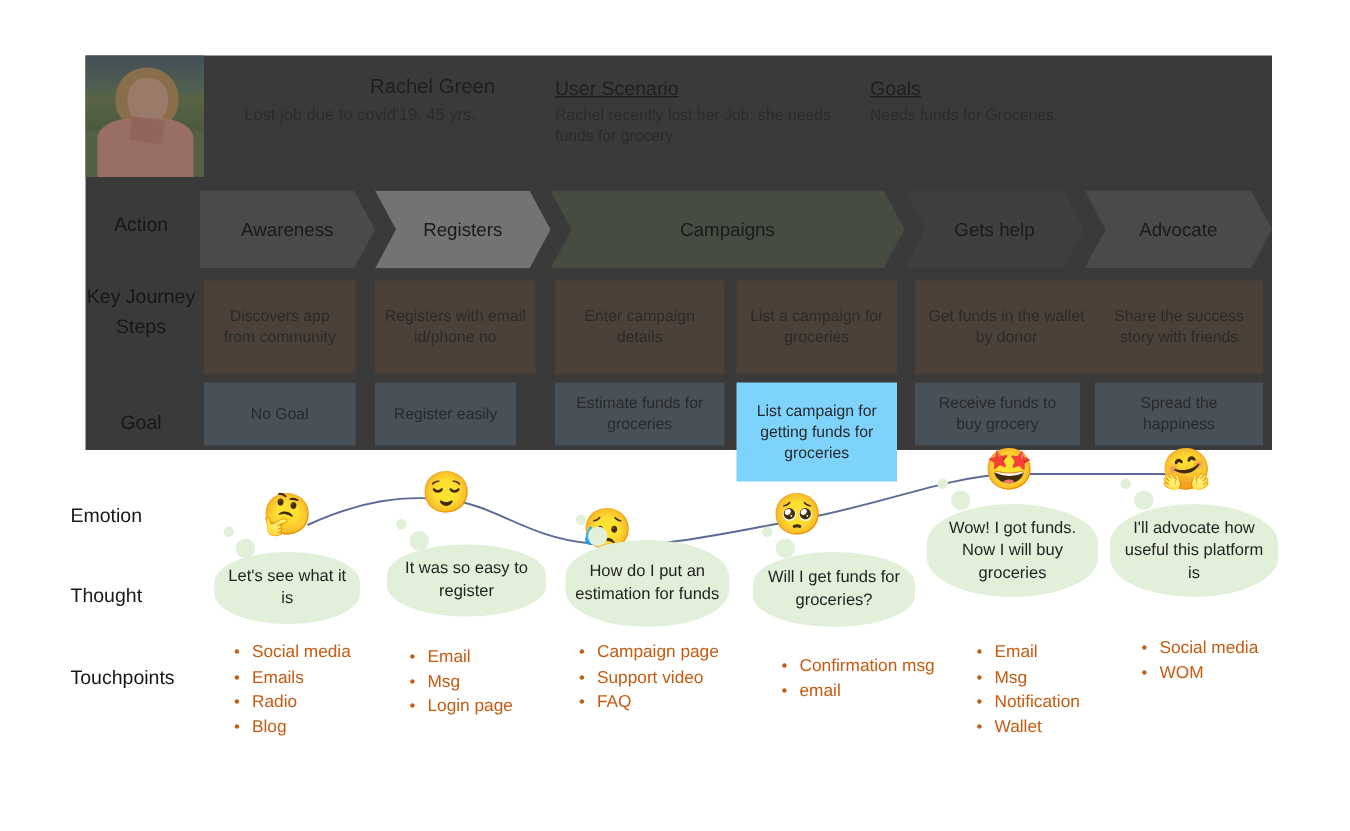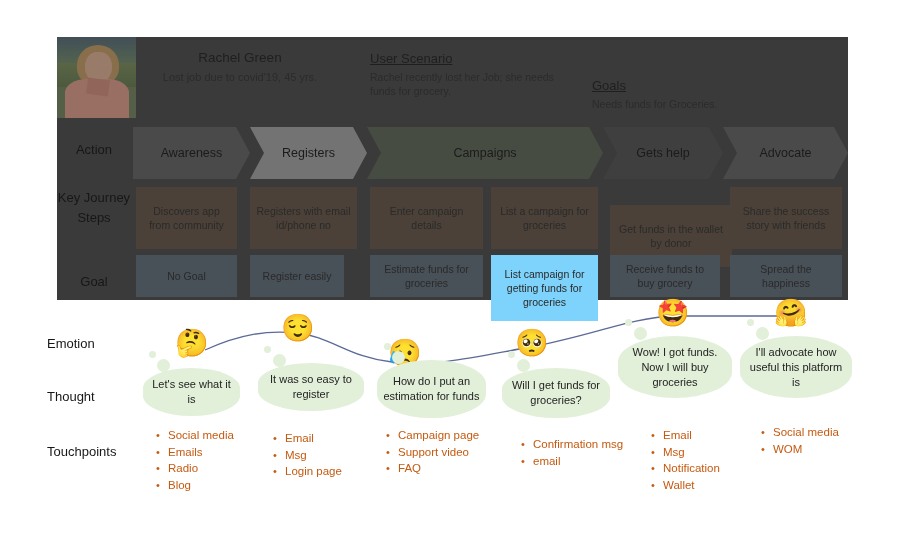--- a/index.html
+++ b/index.html
@@ -31,32 +31,32 @@
     background:#c89a5a;border-radius:50% 50% 42% 42%;}
   .photo-face{position:absolute;left:28px;top:15px;width:27px;height:31px;
     background:#e8b193;border-radius:46% 46% 52% 52%;}
   .photo-body{position:absolute;left:8px;top:42px;width:64px;height:40px;
     background:#e79a86;border-radius:34% 34% 0 0;}
   .photo-collar{position:absolute;left:30px;top:42px;width:22px;height:16px;
     background:#d98975;transform:rotate(8deg);}
   .photo-veil{position:absolute;inset:0;background:rgba(58,58,58,.45);}
 
   .persona-name{
-    position:absolute;left:150px;top:50px;width:180px;text-align:center;
+    position:absolute;left:150px;top:50px;width:180px;text-align:right;
     font-size:13.5px;color:#1f1f1f;
   }
   .persona-sub{
     position:absolute;left:150px;top:70px;width:180px;text-align:center;
     font-size:11px;color:#2b2b2b;line-height:14px;
   }
   .hd-title{
     font-size:13px;color:#1f1f1f;text-decoration:underline;
   }
   .scenario-block{position:absolute;left:370px;top:51px;width:200px;}
-  .goals-block{position:absolute;left:592px;top:51px;width:210px;margin-top:27px;}
+  .goals-block{position:absolute;left:580px;top:51px;width:210px;}
   .hd-body{font-size:10.5px;color:#2b2b2b;line-height:13.5px;margin-top:5px;}
 
   
   .row-label{
     position:absolute;left:57px;width:74px;text-align:center;
     font-weight:normal;color:#171717;
   }
   .lbl-action{top:142px;font-size:13px;}
   .lbl-keys{top:188px;font-size:13px;line-height:20px;}
   .lbl-goal{top:274px;font-size:13px;}
@@ -179,21 +179,21 @@
       </div>
       <div class="cell cell-step" style="left: 250px; width: 107px;">
         <span>Registers with email id/phone no</span>
       </div>
       <div class="cell cell-step" style="left: 370px; width: 113px;">
         <span>Enter campaign details</span>
       </div>
       <div class="cell cell-step" style="left: 491px; width: 107px;">
         <span>List a campaign for  groceries</span>
       </div>
-      <div class="cell cell-step" style="left: 610px; width: 122px; margin-top: 18px;">
+      <div class="cell cell-step" style="left: 610px; width: 122px;">
         <span>Get funds in the wallet by donor</span>
       </div>
       <div class="cell cell-step" style="left: 730px; width: 112px;">
         <span>Share the success story with friends</span>
       </div>
     </div>
   <div id="goals-layer">
       <div class="cell cell-goal" style="left: 136px; width: 101px;">
         <span>No Goal</span>
       </div>

